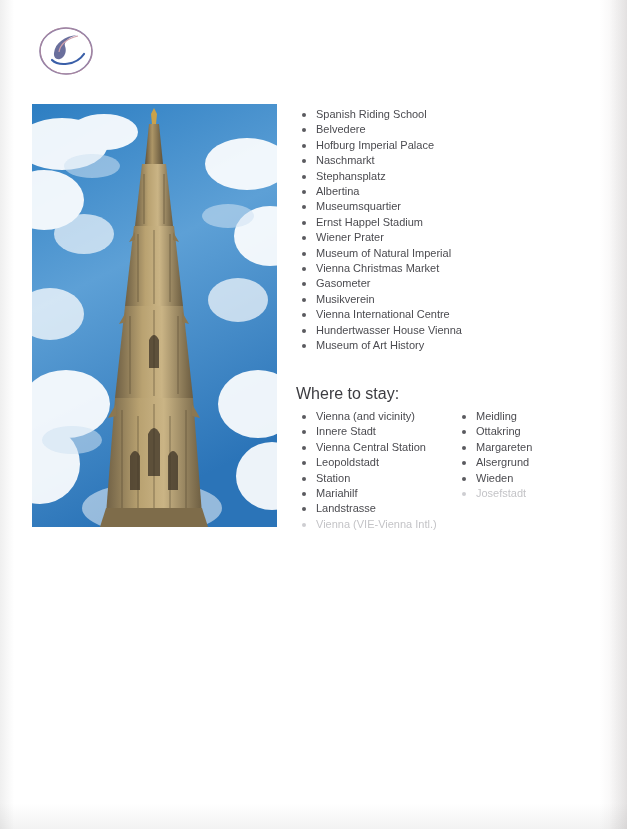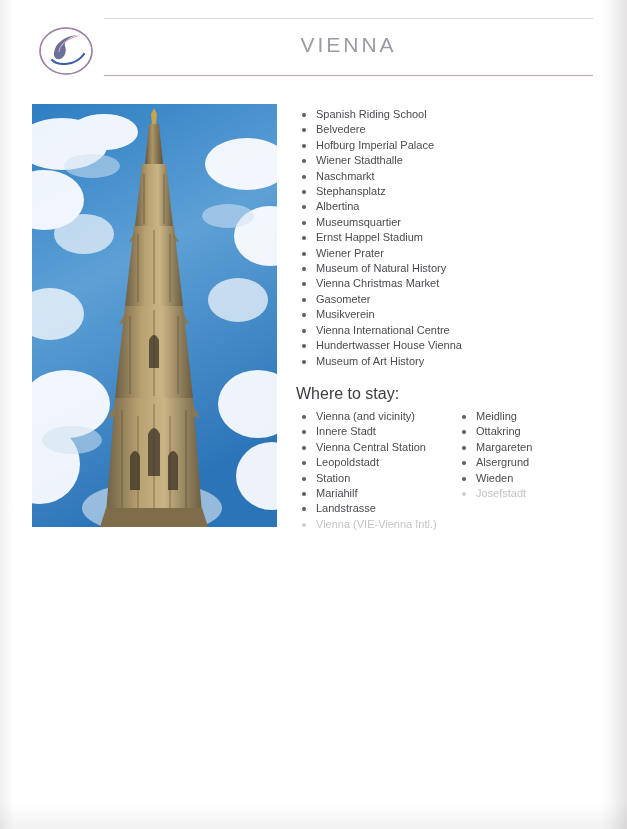--- a/index.html
+++ b/index.html
@@ -136,23 +136,20 @@
   <div class="logo">
     <svg width="68" height="54" viewBox="0 0 68 54" xmlns="http://www.w3.org/2000/svg">
       <ellipse cx="34" cy="27" rx="26" ry="23" fill="none" stroke="#8d7fa8" stroke-width="1.6"></ellipse>
       <ellipse cx="34" cy="27" rx="26" ry="23" fill="none" stroke="#b3889a" stroke-width="0.7" transform="rotate(8 34 27)"></ellipse>
       <path d="M20 36 C26 42, 44 42, 52 30" fill="none" stroke="#3a5fa8" stroke-width="2.2" stroke-linecap="round"></path>
       <path d="M45 11 C33 12, 23 19, 22 29 C21.5 33, 24 36, 28 35 C33 33.5, 35 27, 33 22 C31.5 18, 37 13, 45 11 Z" fill="#6a6f9c"></path>
       <path d="M46 12 C36 14, 28 20, 27 28" fill="none" stroke="#cfa0ab" stroke-width="1.2"></path>
     </svg>
   </div>
 
-  <div class="header-title-wrap">
-    <div class="header-title">VIENNA</div>
-  </div>
 
   <div class="photo">
     <svg width="245" height="423" viewBox="0 0 245 423" xmlns="http://www.w3.org/2000/svg">
       <defs>
         <linearGradient id="sky" x1="0" y1="0" x2="0.3" y2="1">
           <stop offset="0%" stop-color="#2d7ec2"></stop>
           <stop offset="45%" stop-color="#5da0d6"></stop>
           <stop offset="100%" stop-color="#2b74b8"></stop>
         </linearGradient>
         <linearGradient id="stone" x1="0" y1="0" x2="1" y2="0">
@@ -225,28 +222,27 @@
         <path d="M74 404 l96 0 l6 19 l-108 0 z" fill="#7e6c4a"></path>
       </g>
     </svg>
   </div>
 
   <div class="attractions">
     <ul class="doc-list">
       <li>Spanish Riding School</li>
       <li>Belvedere</li>
       <li>Hofburg Imperial Palace</li>
-      <li>Wiener Stadthalle</li>
       <li>Naschmarkt</li>
       <li>Stephansplatz</li>
       <li>Albertina</li>
       <li>Museumsquartier</li>
       <li>Ernst Happel Stadium</li>
       <li>Wiener Prater</li>
-      <li>Museum of Natural History</li>
+      <li>Museum of Natural Imperial</li>
       <li>Vienna Christmas Market</li>
       <li>Gasometer</li>
       <li>Musikverein</li>
       <li>Vienna International Centre</li>
       <li>Hundertwasser House Vienna</li>
       <li>Museum of Art History</li>
     </ul>
   </div>
 
   <div class="stay-heading">Where to stay:</div>

